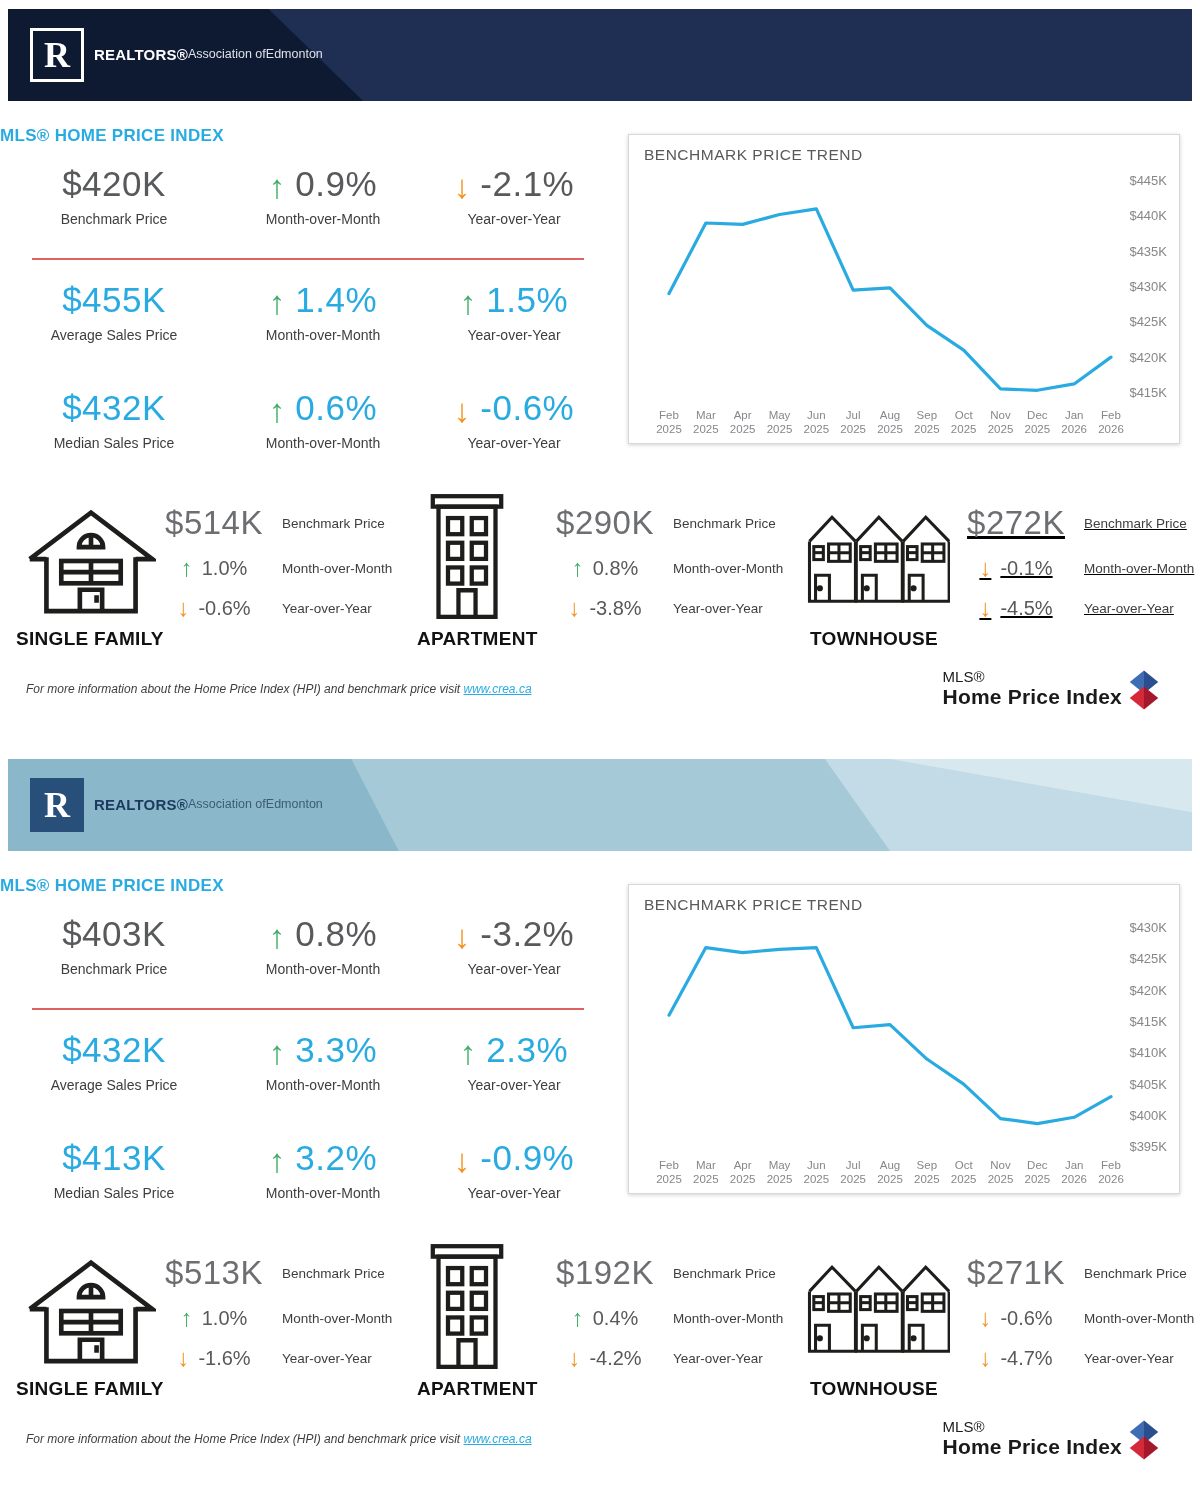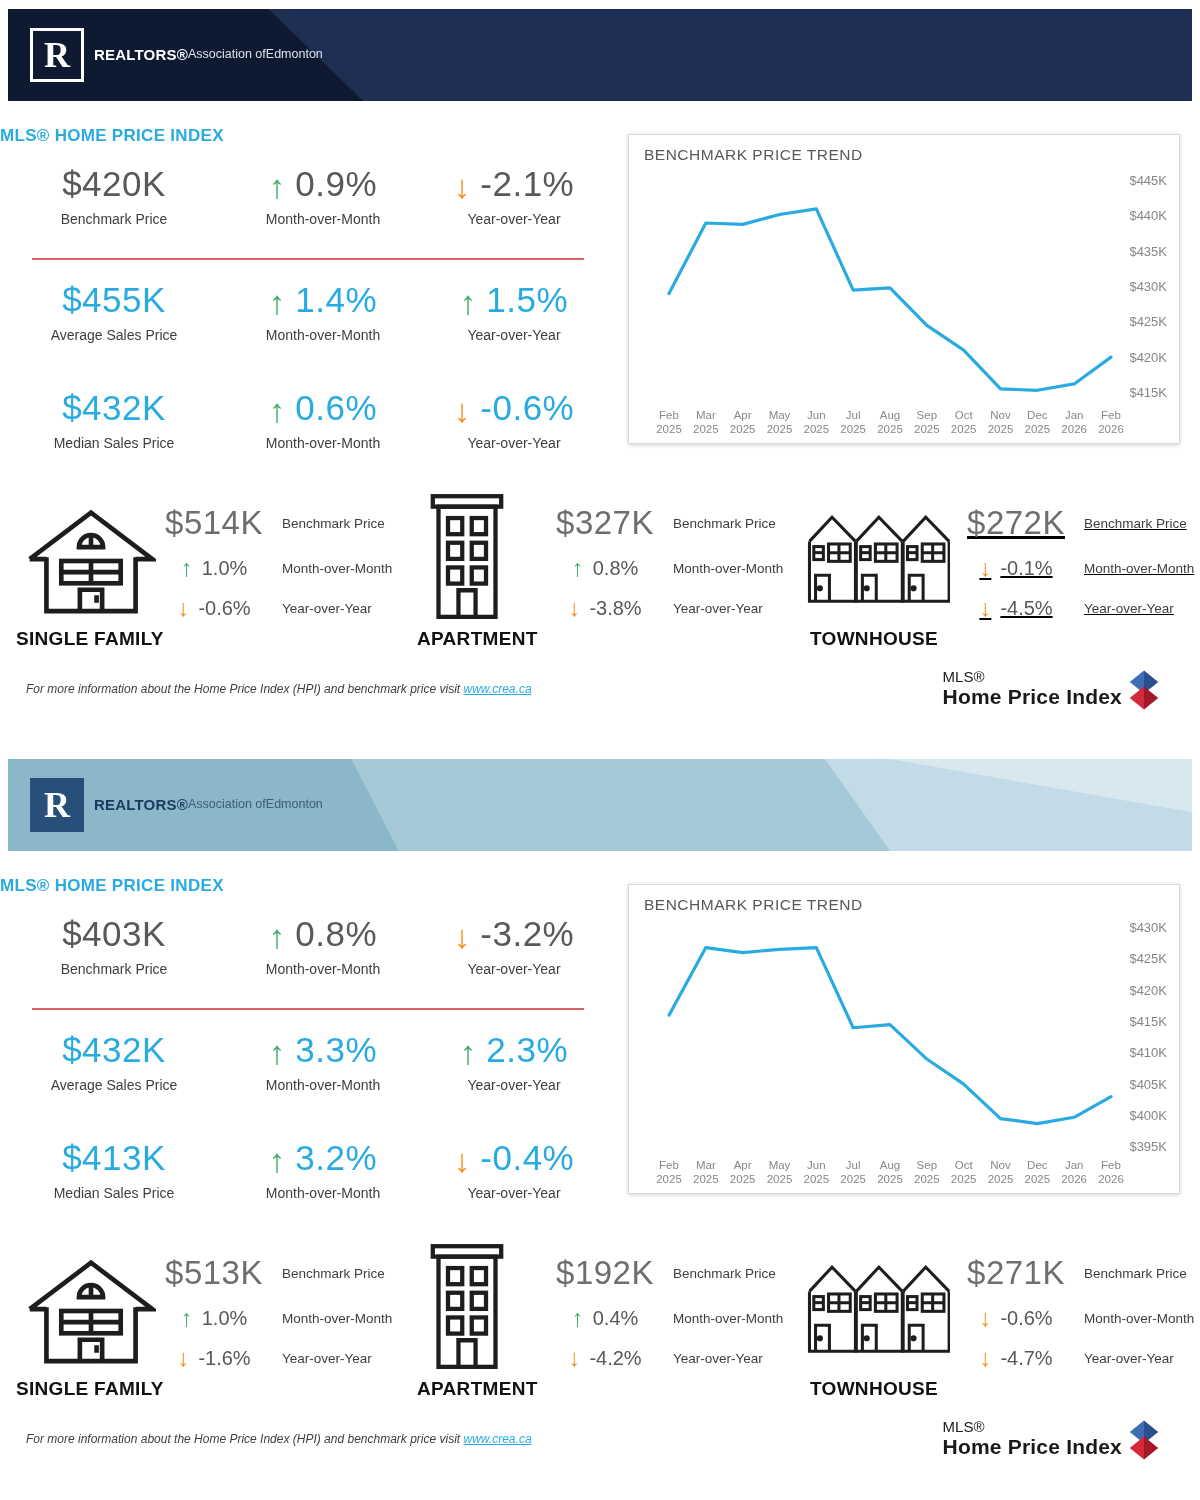--- a/index.html
+++ b/index.html
@@ -283,21 +283,21 @@
               <rect x="45" y="53" width="15" height="17"></rect>
             <rect x="20" y="79" width="15" height="17"></rect>
               <rect x="45" y="79" width="15" height="17"></rect>
             <path d="M31,131 L31,103 L49,103 L49,131"></path>
           </svg>
           <div class="prop-name" style="left:0px;">APARTMENT</div>
         </div>
         <div class="prop-info" style="left:126px;">
           <div class="pi-row price">
             <span class="pi-first">
-                <span class="pi-price">$327K</span>
+                <span class="pi-price">$290K</span>
               </span>
             <span class="pi-label">Benchmark Price</span>
           </div>
           <div class="pi-row pct">
             <span class="pi-first">
                 <span class="arrow sm up">↑</span>
                 <span class="pi-pct">0.8%</span>
               </span>
             <span class="pi-label">Month-over-Month</span>
           </div>
@@ -465,21 +465,21 @@
         <div class="cell w2">
           <div class="vline">
               <span class="arrow up">↑</span>
               <span class="stat-value c-blue">3.2%</span>
             </div>
           <div class="cell-label">Month-over-Month</div>
         </div>
         <div class="cell w3">
           <div class="vline">
               <span class="arrow down">↓</span>
-              <span class="stat-value c-blue">-0.4%</span>
+              <span class="stat-value c-blue">-0.9%</span>
             </div>
           <div class="cell-label">Year-over-Year</div>
         </div>
       </div>
     </div>
 
     <div class="chart-card">
       <div class="chart-title">BENCHMARK PRICE TREND</div>
       <svg class="chart-svg" viewBox="0 0 550 308">
           <text x="538" y="47.00549450549436" font-size="13" text-anchor="end" fill="#85878a" font-family="&quot;Liberation Sans&quot;, sans-serif">$430K</text>

